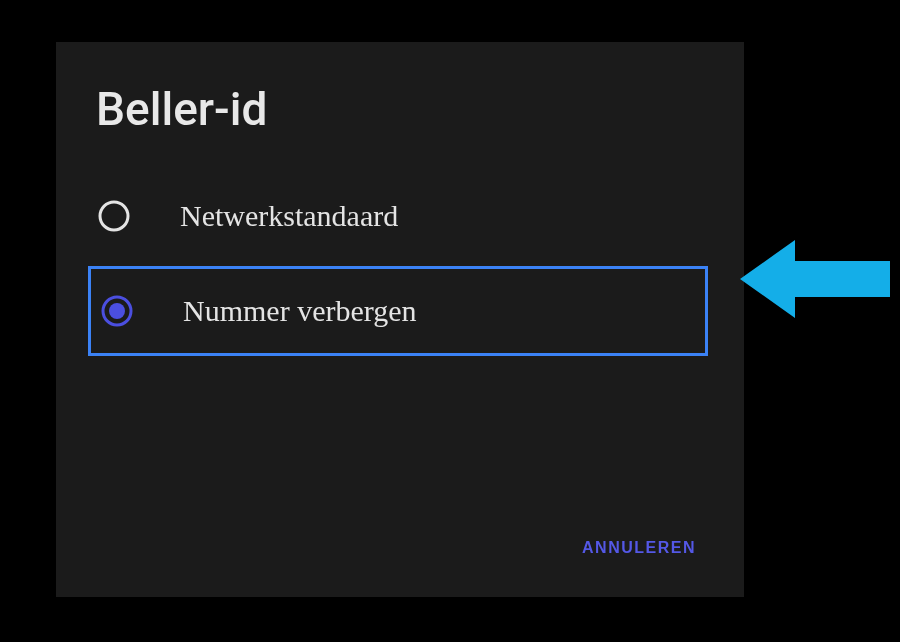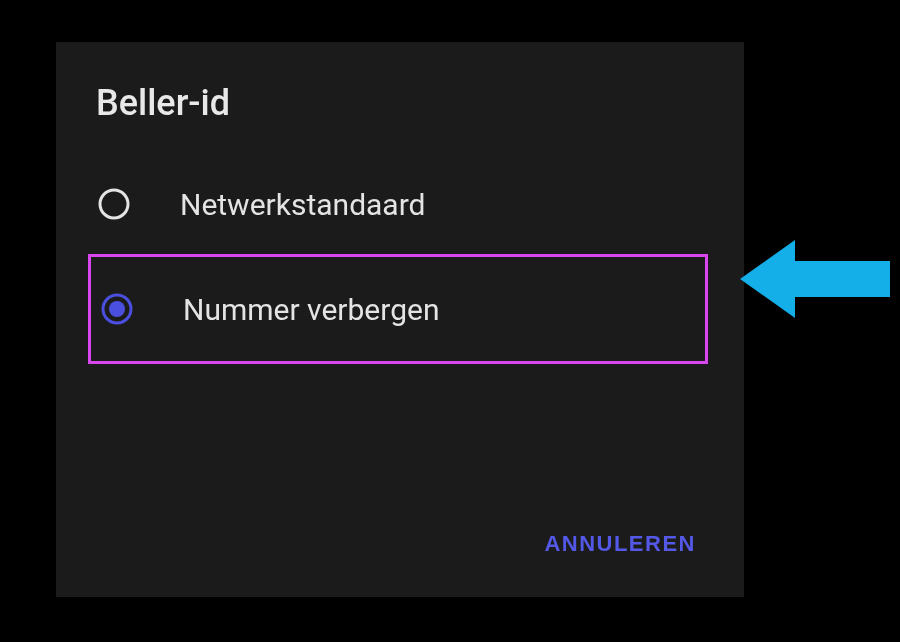--- a/index.html
+++ b/index.html
@@ -22,43 +22,44 @@
       left: 56px;
       top: 42px;
       width: 688px;
       height: 555px;
       background: #1b1b1b;
       padding: 40px 0 0 0;
     }
     
     .dialog-title {
       color: #e8e8e8;
-      font-size: 36px;
+      font-size: 46px;
       font-weight: 500;
       padding: 0 40px 30px 40px;
     }
     
     .option-list {
       padding: 0;
+      font-family: Liberation Serif, serif;
     }
     
     .option-row {
       display: flex;
       align-items: center;
       padding: 0 40px;
       height: 100px;
       cursor: pointer;
       position: relative;
     }
     
     .option-row.highlighted {
-      border: 3px solid #d946ef;
+      border: 3px solid #3b82f6;
       margin: 0 36px 0 32px;
       padding: 0 8px;
-      height: 110px;
+      height: 90px;
     }
     
     .radio-icon {
       width: 36px;
       height: 36px;
       flex-shrink: 0;
       margin-right: 48px;
     }
     
     .option-label {
@@ -68,21 +69,21 @@
     }
     
     .dialog-footer {
       position: absolute;
       bottom: 30px;
       right: 40px;
     }
     
     .cancel-button {
       color: #5458e6;
-      font-size: 22px;
+      font-size: 16px;
       font-weight: 600;
       letter-spacing: 1.5px;
       background: none;
       border: none;
       cursor: pointer;
       padding: 10px 8px;
     }
     
     .arrow-annotation {
       position: absolute;

